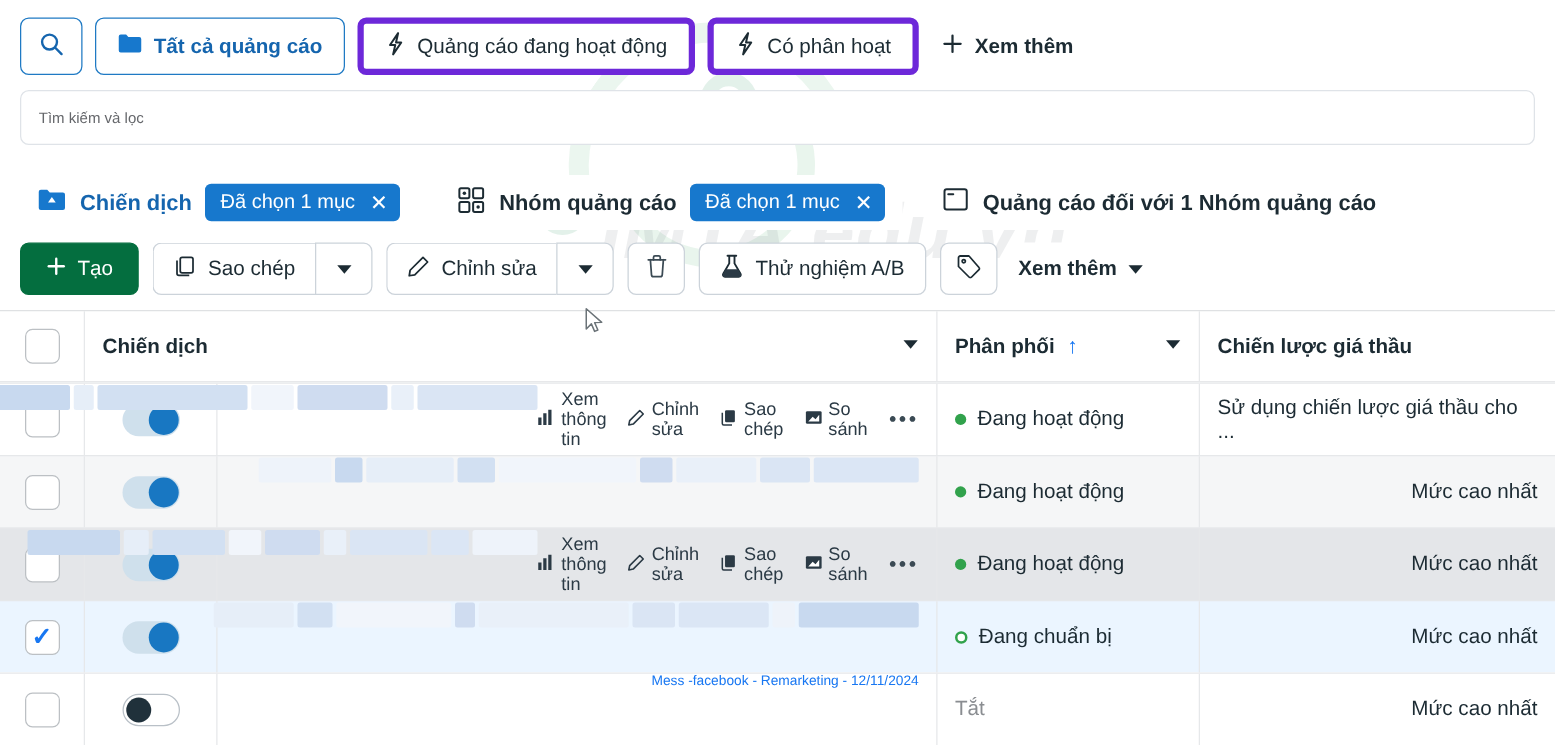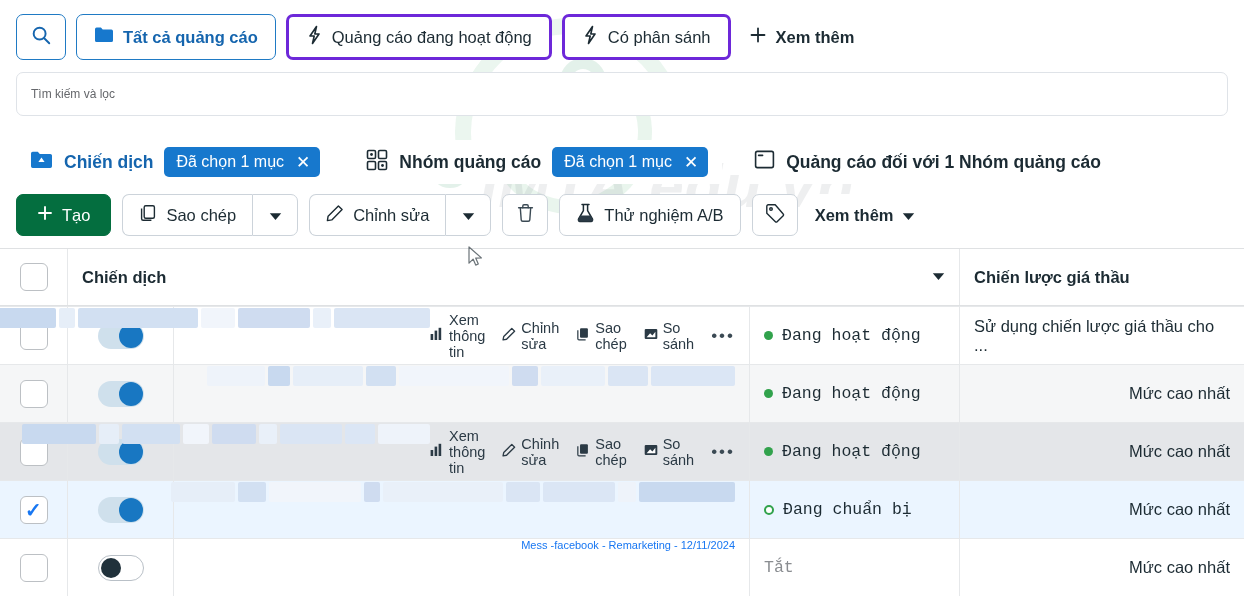--- a/index.html
+++ b/index.html
@@ -62,21 +62,21 @@
     border: 1px solid #1f7ac4; border-radius: 7px;
     background: #fff; display: flex; align-items: center; justify-content: center;
     cursor: pointer;
   }
   .pill {
     height: 46px; border-radius: 7px;
     display: flex; align-items: center; gap: 9px;
     padding: 0 17px; background: #fff; cursor: pointer;
     font-size: 16.5px; color: #1c2b33; white-space: nowrap;
   }
-  .pill.outlined { border: 3px solid #6d28d9; }
+  .pill.outlined { border: 5px solid #6d28d9; }
   .pill.active { border: 1.6px solid #1f7ac4; color: #1565ae; font-weight: 700; }
   .pill.plain { border: none; font-weight: 700; padding-left: 8px; }
 
   
   .searchrow { position: relative; z-index: 3; padding: 0 16px; }
   .searchbox {
     height: 44px; border: 1px solid #dfe3e8; border-radius: 7px;
     background: #fff; display: flex; align-items: center; padding: 0 14px;
   }
   .searchbox .ph { color: #65676b; font-size: 12px; }
@@ -182,21 +182,21 @@
   .blurname { display: flex; gap: 3px; align-items: center; height: 22px; margin-bottom: 2px; }
   .bk { height: 20px; border-radius: 2px; }
 
   .rowacts { display: flex; align-items: center; gap: 17px; font-size: 14.5px; color: #2b3a45; }
   .rowacts .a { display: flex; align-items: center; gap: 5px; cursor: pointer; }
   .rowacts .dots { letter-spacing: 2px; font-size: 17px; color:#3b4a54; cursor: pointer; }
 
   .dot { width: 9px; height: 9px; border-radius: 50%; flex: none; }
   .dot.active { background: #31a24c; }
   .dot.prep { background: #fff; border: 2.5px solid #31a24c; width: 10px; height: 10px; }
-  .deliv-txt { font-size: 16.5px; color: #1c2b33; font-family: Liberation Mono, monospace; }
+  .deliv-txt { font-size: 16.5px; color: #1c2b33; }
   .deliv-txt.off { color: #8a8d91; }
   .bid-txt { font-size: 16.5px; color: #1c2b33; }
   .link { color: #1877f2; font-size: 11px; cursor: pointer; }
 
   .cursor { position: absolute; left: 468px; top: 246px; z-index: 9; pointer-events:none; }
 </style>
 </head>
 <body>
 
 <div id="app">
@@ -235,21 +235,21 @@
       </span>
       <span>Quảng cáo đang hoạt động</span>
     </div>
 
     <div class="pill outlined">
       <span>
         <svg width="17" height="20" viewBox="0 0 17 20" fill="none" stroke="#1c2b33" stroke-width="1.6" stroke-linejoin="round">
           <path d="M10.5 1.5 4 11h4.2l-1.7 7.5L13 9H8.8l1.7-7.5z"></path>
         </svg>
       </span>
-      <span>Có phân sánh</span>
+      <span>Có phân hoạt</span>
     </div>
 
     <div class="pill plain">
       <span>
         <svg width="18" height="18" viewBox="0 0 18 18" stroke="#1c2b33" stroke-width="1.8" stroke-linecap="round">
           <line x1="9" y1="2.5" x2="9" y2="15.5"></line>
             <line x1="2.5" y1="9" x2="15.5" y2="9"></line>
         </svg>
       </span>
       <span>Xem thêm</span>
@@ -396,20 +396,29 @@
   </div>
 
   <div class="table">
 
     <div class="trow thead">
       <div class="c-check">
         <div class="cb"></div>
       </div>
       <div class="c-name">
         <span class="th">Chiến dịch</span>
+        <span class="hdrcaret">
+          <svg width="13" height="9" viewBox="0 0 13 9">
+              <path d="M0.8 1.2h11.4L6.5 8z" fill="#1c2b33"></path>
+            </svg>
+        </span>
+      </div>
+      <div class="c-deliv">
+        <span class="th">Phân phối</span>
+        <span class="sortup">↑</span>
         <span class="hdrcaret">
           <svg width="13" height="9" viewBox="0 0 13 9">
               <path d="M0.8 1.2h11.4L6.5 8z" fill="#1c2b33"></path>
             </svg>
         </span>
       </div>
       <div class="c-bid">
         <span class="th">Chiến lược giá thầu</span>
       </div>
     </div>

